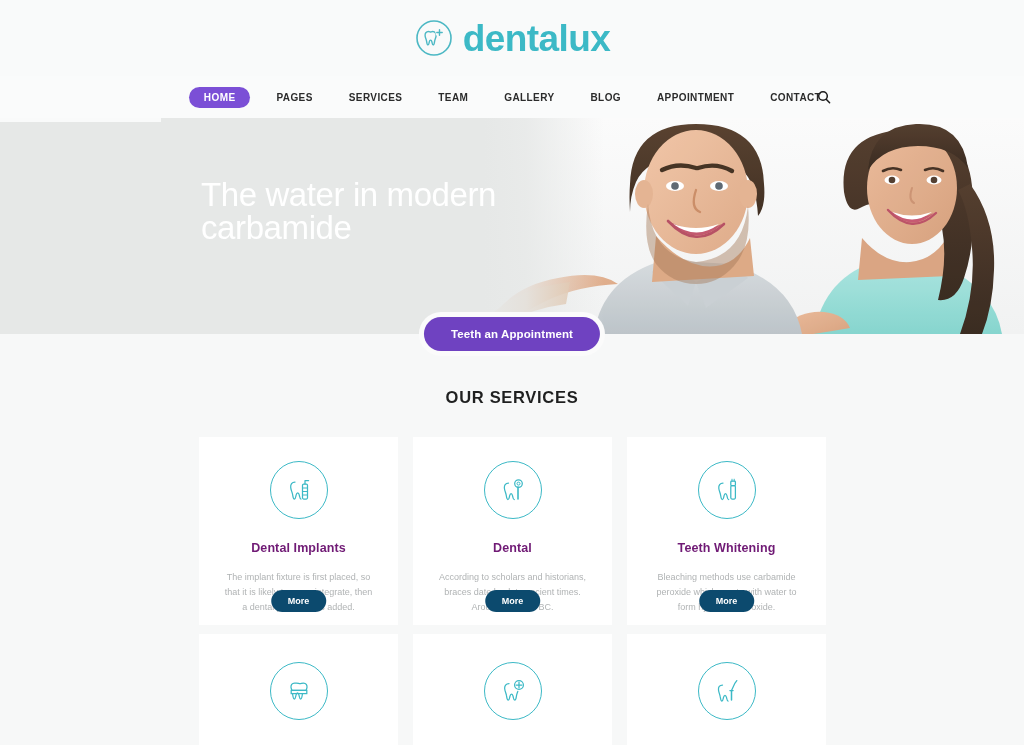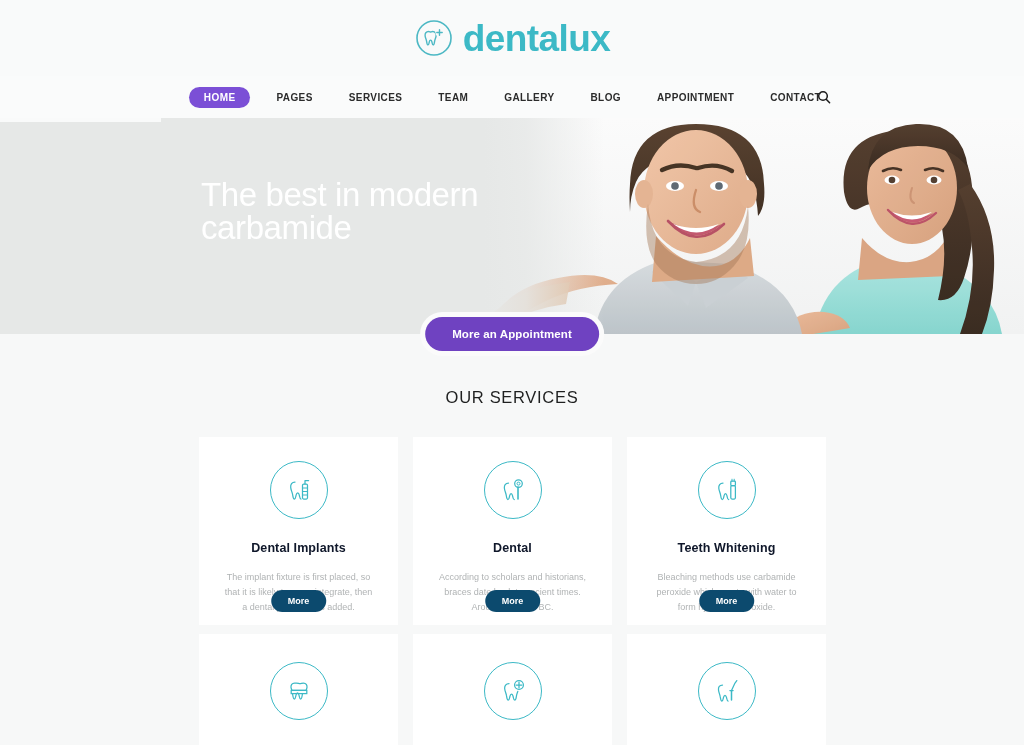--- a/index.html
+++ b/index.html
@@ -141,21 +141,21 @@
   }
 
   
   .services {
     padding-top: 54px;
     background: #f7f8f8;
   }
   .section-title {
     text-align: center;
     font-size: 16.5px;
-    font-weight: 400;
+    font-weight: 700;
     letter-spacing: 0.7px;
     color: #1f2020;
     margin-bottom: 30px;
     text-transform: uppercase;
   }
   .grid {
     width: 626px;
     margin: 0 auto;
     display: grid;
     grid-template-columns: repeat(3, 199px);
@@ -174,21 +174,21 @@
     border: 1.6px solid #3cb9c6;
     border-radius: 50%;
     margin: 0 auto 22px;
     display: flex;
     align-items: center;
     justify-content: center;
   }
   .card-title {
     font-size: 12.5px;
     font-weight: 700;
-    color: #0f172a;
+    color: #701a75;
     margin-bottom: 15px;
     letter-spacing: 0.1px;
   }
   .card-desc {
     font-size: 9px;
     line-height: 1.65;
     color: #b0b3b4;
     padding: 0 22px;
   }
   .more-btn {
@@ -349,28 +349,28 @@
         <path d="M0 216 q18-46 74-56 q40-8 60 6 q-40 2 -70 16 q-34 16 -44 34z" fill="url(#skinF)"></path>
         <path d="M0 204 q30-34 86-40 l-4 22 q-46 6 -74 30z" fill="#dcb592" opacity="0.85"></path>
       </g>
 
       <rect width="540" height="216" fill="#ffffff" opacity="0.06"></rect>
     </svg>
     <div class="hero-fade"></div>
   </div>
 
   <div class="hero-copy">
-    <div class="hero-title">The best in modern</div>
+    <div class="hero-title">The water in modern</div>
     <div class="hero-title">carbamide</div>
   </div>
 </div>
 
 <div class="cta-wrap">
   <div class="cta-ring">
-    <button class="cta-btn">More an Appointment</button>
+    <button class="cta-btn">Teeth an Appointment</button>
   </div>
 </div>
 
 <div class="services">
   <div class="section-title">OUR SERVICES</div>
 
   <div class="grid">
 
     <div class="card">
       <div class="icon-circle">

